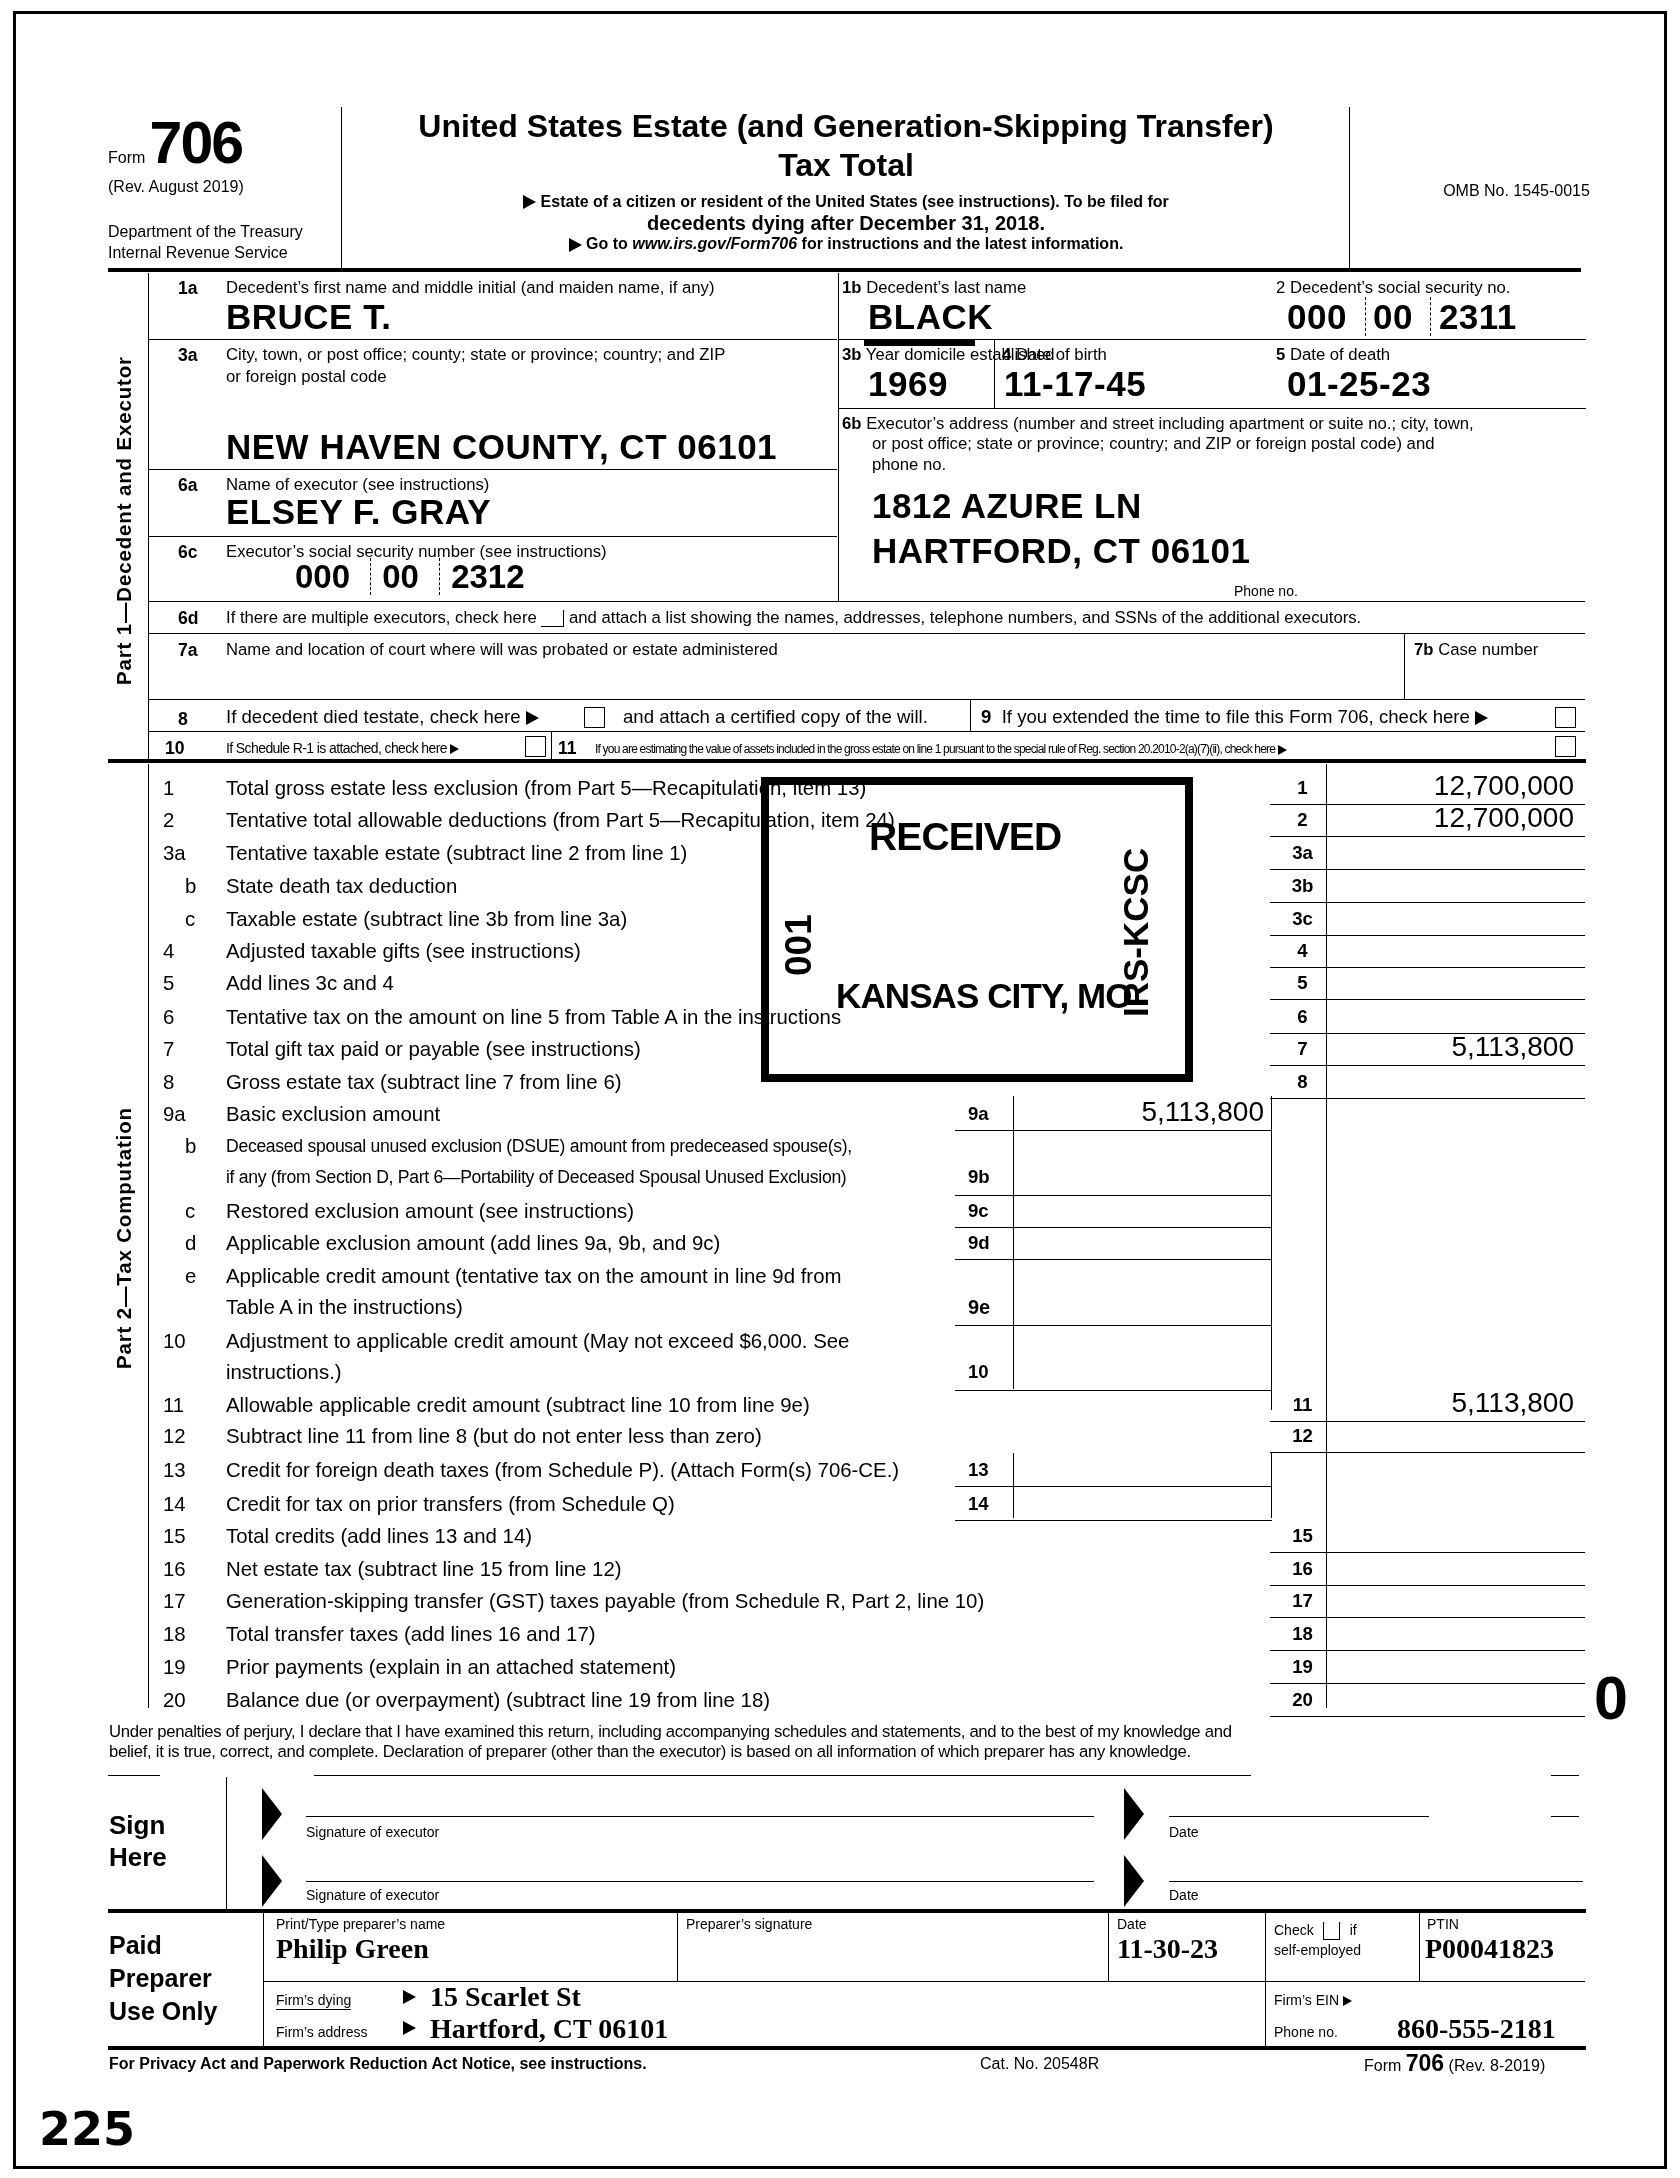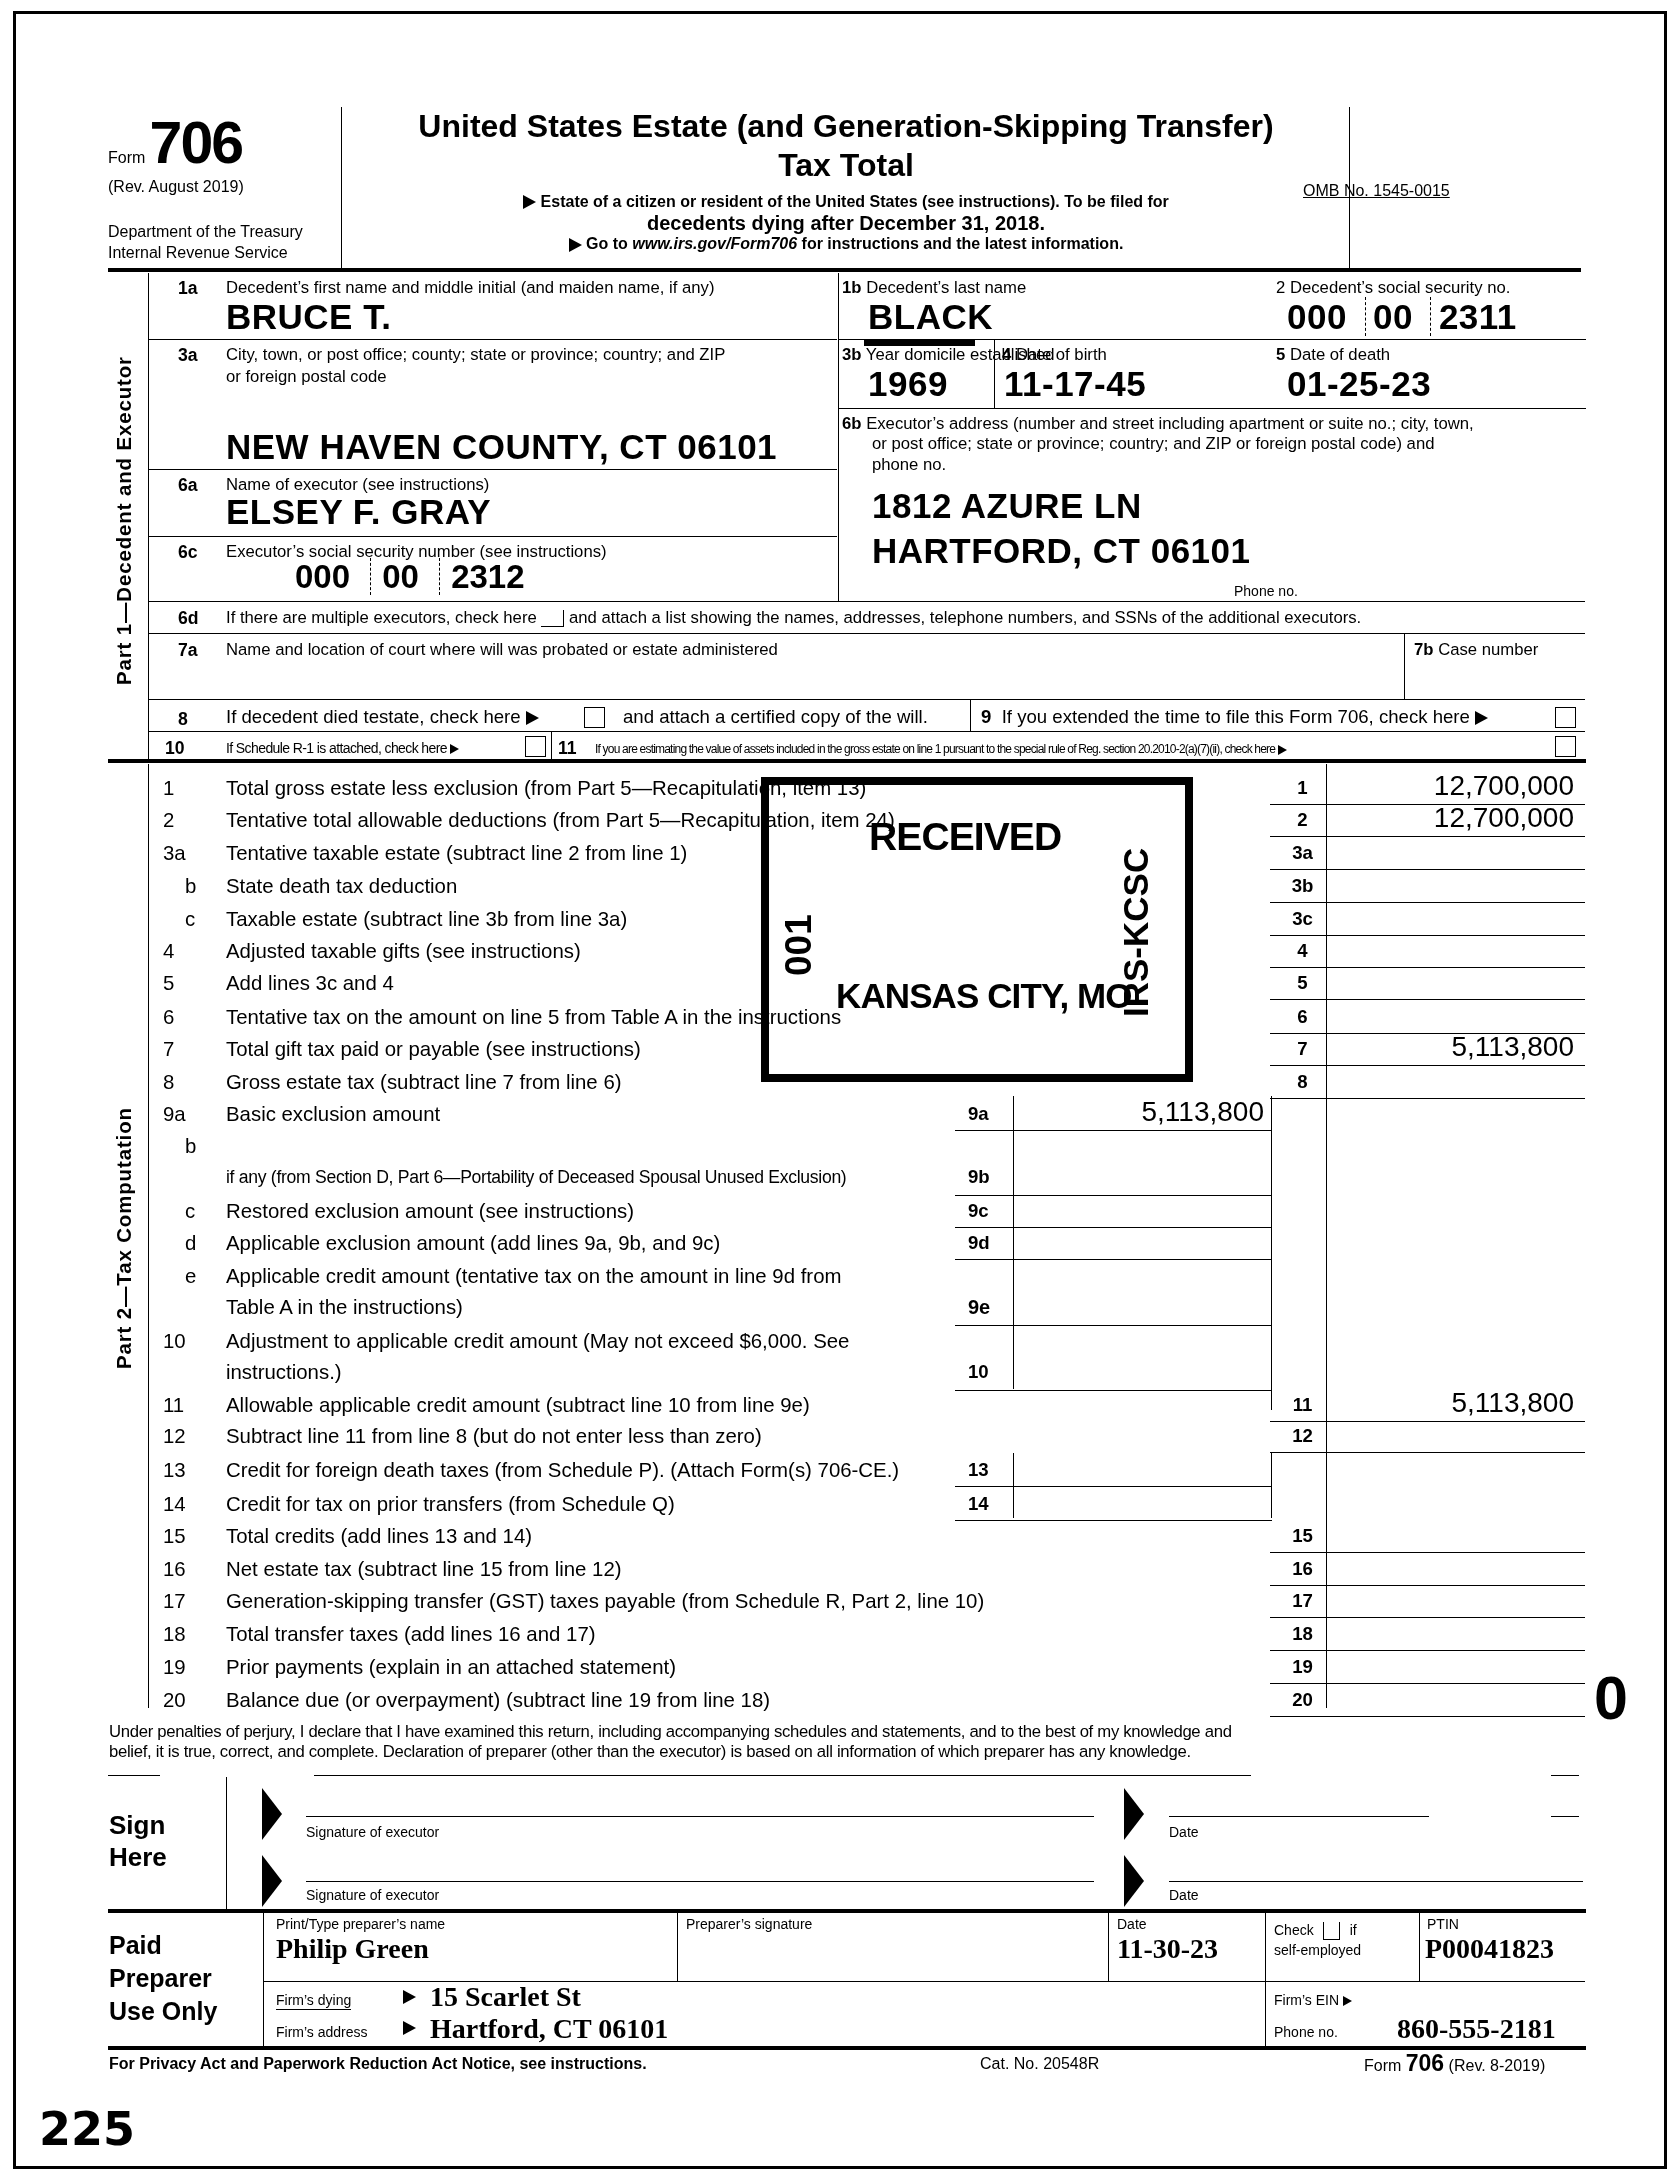--- a/index.html
+++ b/index.html
@@ -49,21 +49,21 @@
     <span>Estate of a citizen or resident of the United States (see instructions). To be filed for</span>
   </div>
   <div style="font-weight:bold;font-size:20px;line-height:20.4px;">decedents dying after December 31, 2018.</div>
   <div style="font-weight:bold;font-size:16px;line-height:22px;">
     <span class="tri"></span>
     <span>Go to</span>
     <i>www.irs.gov/Form706</i>
     <span>for instructions and the latest information.</span>
   </div>
 </div>
-<div class="abs sm" style="left:1303px;top:182px;width:297px;text-align:left;text-decoration:underline;">OMB No. 1545-0015</div>
+<div class="abs sm" style="left:1368px;top:182px;width:297px;text-align:center;">OMB No. 1545-0015</div>
 
 <div class="hl thick" style="left:108px;top:268px;width:1473px;"></div>
 
 <div class="vl" style="left:148px;top:273px;height:487px;"></div>
 <div class="vert" style="left:113px;top:685px;">Part 1—Decedent and Executor</div>
 
 <div class="abs num" style="left:178px;top:278px;">1a</div>
 <div class="abs lbl" style="left:226px;top:278px;">Decedent’s first name and middle initial (and maiden name, if any)</div>
 <div class="abs big" style="left:226px;top:297px;">BRUCE T.</div>
 <div class="vl" style="left:838px;top:273px;height:328px;"></div>
@@ -252,20 +252,21 @@
     </div>
     <div class="abs" style="left: 148px; top: 1098px; width: 1438px; height: 32px;">
       <div class="abs line-text" style="left:15px;top:3.7px;">9a</div>
       <div class="abs line-text" style="left:78px;top:3.7px;white-space:nowrap;">Basic exclusion amount</div>
       <div class="abs line-text" style="left:820px;top:3.7px;font-weight:bold;font-size:18.6px;">9a</div>
       <div class="hl" style="left:807px;top:32px;width:317px;"></div>
       <div class="abs amount" style="left:866px;top:-1.9px;width:250px;">5,113,800</div>
     </div>
     <div class="abs" style="left: 148px; top: 1130px; width: 1438px; height: 65px;">
       <div class="abs line-text" style="left:37px;top:3.7px;">b</div>
+      <div class="abs line-text" style="left:78px;top:3.7px;white-space:nowrap;font-size:17.6px;letter-spacing:-0.3px;">Deceased spousal unused exclusion (DSUE) amount from predeceased spouse(s),</div>
       <div class="abs line-text" style="left:78px;top:35px;white-space:nowrap;font-size:17.6px;letter-spacing:-0.3px;">if any (from Section D, Part 6—Portability of Deceased Spousal Unused Exclusion)</div>
       <div class="abs line-text" style="left:820px;top:35px;font-weight:bold;font-size:18.6px;">9b</div>
       <div class="hl" style="left:807px;top:65px;width:317px;"></div>
       <div class="abs amount" style="left:866px;top:30px;width:250px;"></div>
     </div>
     <div class="abs" style="left: 148px; top: 1195px; width: 1438px; height: 32px;">
       <div class="abs line-text" style="left:37px;top:3.7px;">c</div>
       <div class="abs line-text" style="left:78px;top:3.7px;white-space:nowrap;">Restored exclusion amount (see instructions)</div>
       <div class="abs line-text" style="left:820px;top:3.7px;font-weight:bold;font-size:18.6px;">9c</div>
       <div class="hl" style="left:807px;top:32px;width:317px;"></div>

